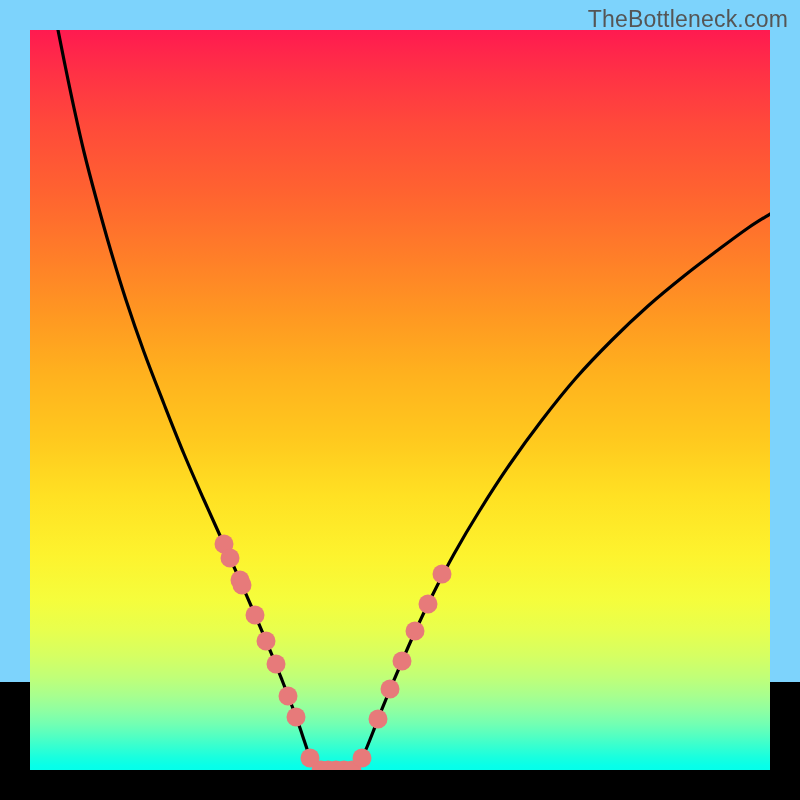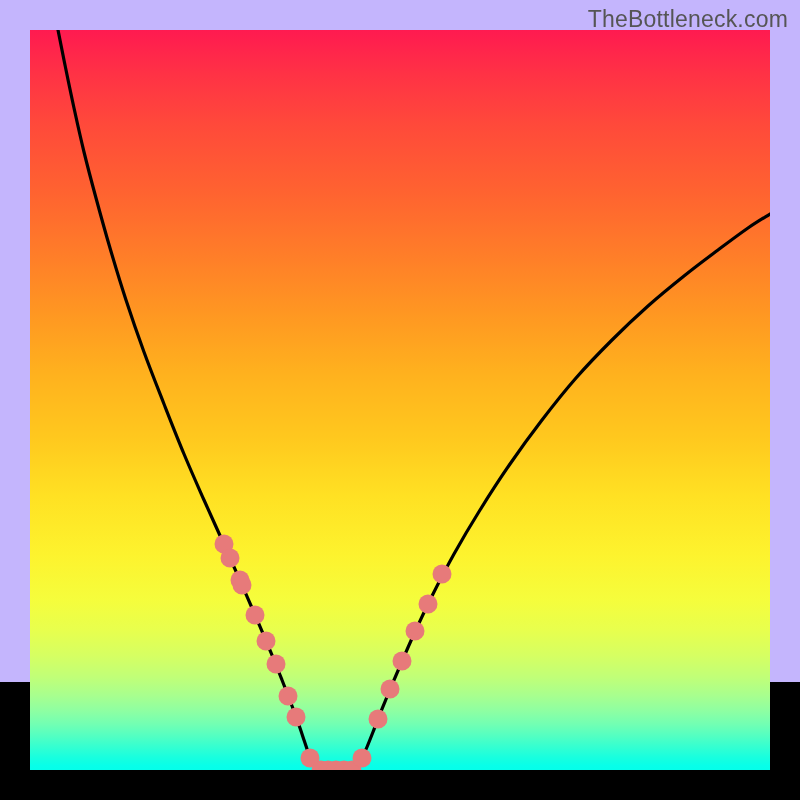--- a/index.html
+++ b/index.html
@@ -1,20 +1,20 @@
 <!DOCTYPE html>
 <html><head>
   <meta charset="utf-8">
   <style>
     * { margin: 0; padding: 0; box-sizing: border-box; }
     html, body { width: 800px; height: 800px; background: #000; overflow: hidden; }
     .outer {
       width: 800px;
       height: 682px;
-      background: #c4b5fd;
+      background: #7dd3fc;
       position: relative;
     }
     .watermark {
       position: absolute;
       top: 6px;
       right: 12px;
       font-family: Arial, Helvetica, sans-serif;
       font-size: 23px;
       font-weight: 400;
       color: #555555;

